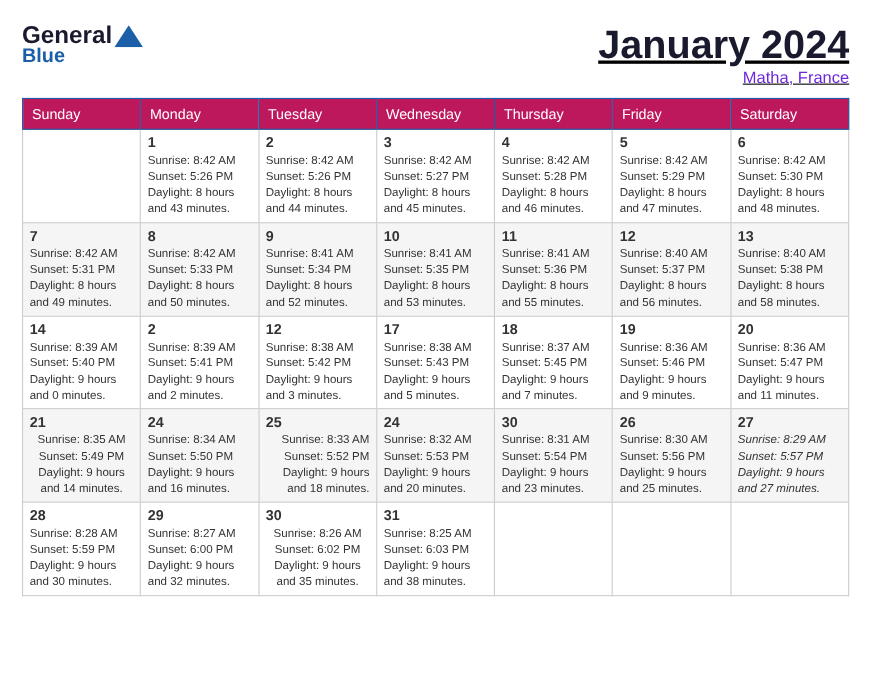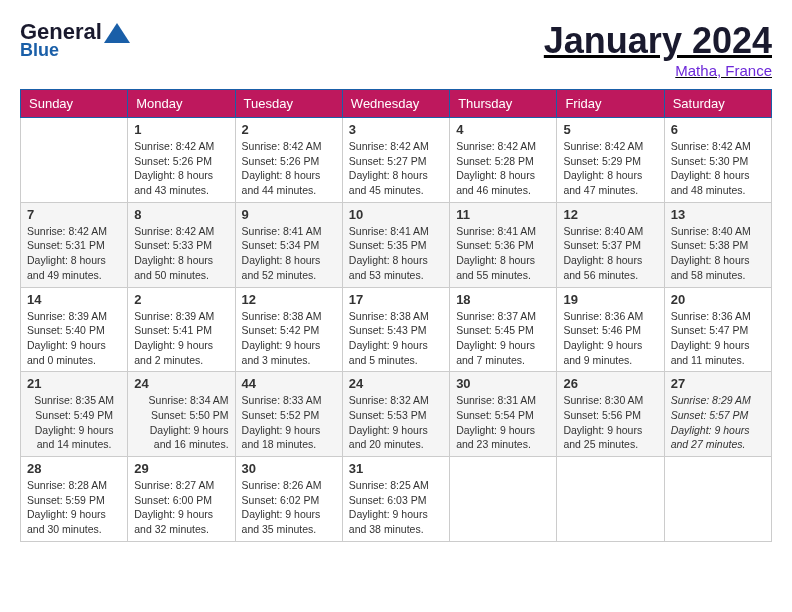--- a/index.html
+++ b/index.html
@@ -259,28 +259,28 @@
       <tr>
         <td>
           <span class="day-num">21</span>
           <div class="cell-content" style="white-space: pre-line; text-align: center;">Sunrise: 8:35 AM
 Sunset: 5:49 PM
 Daylight: 9 hours
 and 14 minutes.</div>
         </td>
         <td>
           <span class="day-num">24</span>
-          <div class="cell-content" style="white-space: pre-line; text-align: right;">Sunrise: 8:34 AM
+          <div class="cell-content" style="white-space: pre-line;">Sunrise: 8:34 AM
 Sunset: 5:50 PM
 Daylight: 9 hours
 and 16 minutes.</div>
         </td>
         <td>
-          <span class="day-num">44</span>
-          <div class="cell-content" style="white-space: pre-line;">Sunrise: 8:33 AM
+          <span class="day-num">25</span>
+          <div class="cell-content" style="white-space: pre-line; text-align: right;">Sunrise: 8:33 AM
 Sunset: 5:52 PM
 Daylight: 9 hours
 and 18 minutes.</div>
         </td>
         <td>
           <span class="day-num">24</span>
           <div class="cell-content" style="white-space: pre-line;">Sunrise: 8:32 AM
 Sunset: 5:53 PM
 Daylight: 9 hours
 and 20 minutes.</div>
@@ -317,21 +317,21 @@
         </td>
         <td>
           <span class="day-num">29</span>
           <div class="cell-content" style="white-space: pre-line;">Sunrise: 8:27 AM
 Sunset: 6:00 PM
 Daylight: 9 hours
 and 32 minutes.</div>
         </td>
         <td>
           <span class="day-num">30</span>
-          <div class="cell-content" style="white-space: pre-line;">Sunrise: 8:26 AM
+          <div class="cell-content" style="white-space: pre-line; text-align: center;">Sunrise: 8:26 AM
 Sunset: 6:02 PM
 Daylight: 9 hours
 and 35 minutes.</div>
         </td>
         <td>
           <span class="day-num">31</span>
           <div class="cell-content" style="white-space: pre-line;">Sunrise: 8:25 AM
 Sunset: 6:03 PM
 Daylight: 9 hours
 and 38 minutes.</div>

